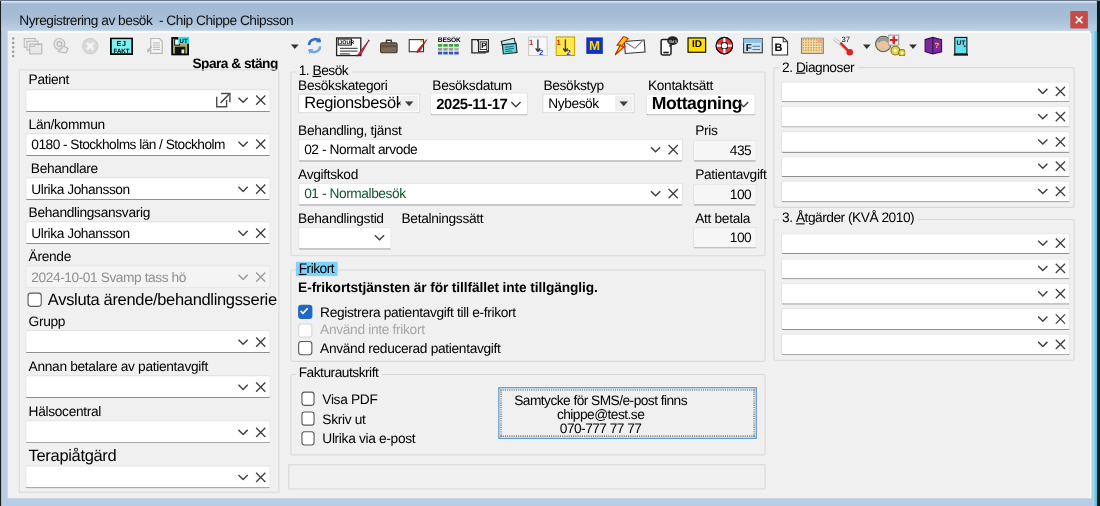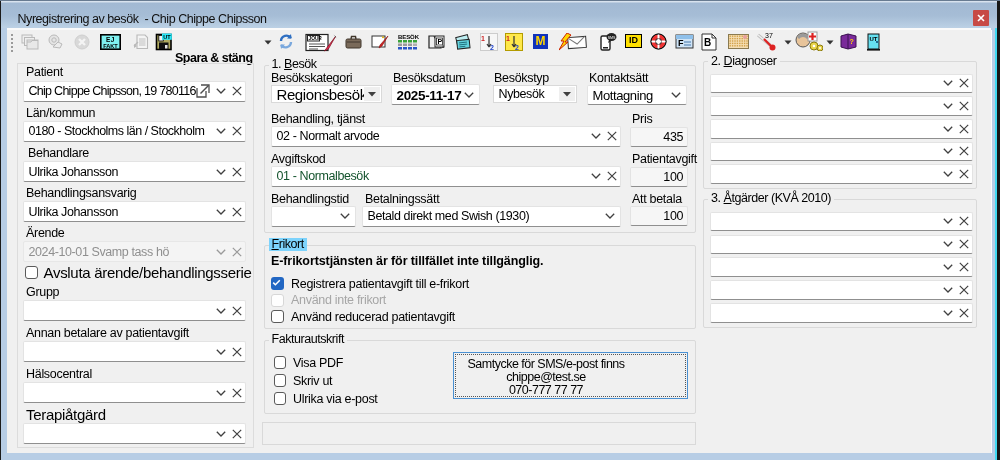--- a/index.html
+++ b/index.html
@@ -236,21 +236,20 @@
     </svg>
 <svg style="position:absolute;left:866px;top:33px;" width="15" height="18" viewBox="0 0 15 18">
       <rect x="2" y="1" width="11" height="15" fill="#66e0f0" stroke="#111"></rect>
       <rect x="1" y="16" width="13" height="1.6" fill="#111"></rect>
       <text x="3.5" y="8" font-size="6" font-weight="bold" fill="#000">UT</text>
       <circle cx="11" cy="9" r="0.9" fill="#036"></circle>
     </svg>
 <div style="position:absolute;left:16.5px;top:63px;width:237px;height:385px;box-sizing:border-box;border:1px solid #dcdcdc;"></div>
 <div style="position:absolute;left:26px;top:65.3px;font-size:12.5px;letter-spacing:-0.3px;font-weight:normal;color:#000;white-space:nowrap;line-height:14px;">Patient</div>
 <div style="position:absolute;left:23px;top:80.5px;width:223px;height:21px;box-sizing:border-box;background:#fff;border:1px solid #e3e3e3;border-bottom:1.5px solid #8f8f8f;border-radius:2px;">
-<div style="position:absolute;left:4.5px;top:50%;transform:translateY(-50%);font-size:12.5px;letter-spacing:-0.72px;font-weight:normal;color:#000;white-space:nowrap;">Chip Chippe Chipsson, 19 780116</div>
 <div style="position:absolute;right:3px;top:50%;transform:translateY(-50%);line-height:0;"><svg width="10" height="10" viewBox="0 0 10 10">
           <path d="M0.8 0.8 L9.2 9.2 M9.2 0.8 L0.8 9.2" stroke="#404040" stroke-width="1.2" fill="none"></path>
         </svg></div>
 <div style="position:absolute;right:19px;top:50%;transform:translateY(-50%);line-height:0;"><svg width="10" height="6" viewBox="0 0 10 6">
           <path d="M0.8 0.8 L5 5 L9.2 0.8" stroke="#404040" stroke-width="1.3" fill="none"></path>
         </svg></div>
 <div style="position:absolute;right:34px;top:50%;transform:translateY(-50%);line-height:0;"><svg width="16" height="16" viewBox="0 0 16 16">
           <path d="M2 5 L2 14 L11 14 L11 8" stroke="#4d4d4d" stroke-width="1.3" fill="none"></path>
           <path d="M6 2 L14 2 L14 10" stroke="#4d4d4d" stroke-width="1.3" fill="none"></path>
           <path d="M13.5 2.5 L5.5 10.5" stroke="#4d4d4d" stroke-width="1.4" fill="none"></path>
@@ -356,21 +355,21 @@
 </div>
 <div style="position:absolute;left:493px;top:85.4px;width:84px;height:18px;box-sizing:border-box;background:#fff;border:1px solid #d9d9d9;">
 <div style="position:absolute;left:4.5px;top:50%;transform:translateY(-50%);font-size:12.5px;letter-spacing:-0.4px;font-weight:normal;color:#000;white-space:nowrap;">Nybesök</div>
 <div style="position:absolute;right:1px;top:1px;bottom:1px;width:16px;background:#efefef;display:flex;align-items:center;justify-content:center;">
         <svg width="8" height="4.5" viewBox="0 0 8 4.5">
           <path d="M0 0 L8 0 L4 4.5 Z" fill="#404040"></path>
         </svg>
       </div>
 </div>
 <div style="position:absolute;left:587px;top:84.5px;width:100px;height:20px;box-sizing:border-box;background:#fff;border:1px solid #e3e3e3;border-bottom:1.5px solid #8f8f8f;border-radius:2px;">
-<div style="position:absolute;left:4.5px;top:50%;transform:translateY(-50%);font-size:13px;letter-spacing:-0.4px;font-weight:normal;color:#000;white-space:nowrap;">Mottagning</div>
+<div style="position:absolute;left:4.5px;top:50%;transform:translateY(-50%);font-size:16px;letter-spacing:-0.4px;font-weight:bold;color:#000;white-space:nowrap;">Mottagning</div>
 <div style="position:absolute;right:5px;top:50%;transform:translateY(-50%);line-height:0;"><svg width="10" height="6" viewBox="0 0 10 6">
           <path d="M0.8 0.8 L5 5 L9.2 0.8" stroke="#404040" stroke-width="1.3" fill="none"></path>
         </svg></div>
 </div>
 <div style="position:absolute;left:271px;top:111.8px;font-size:12.5px;letter-spacing:-0.3px;font-weight:normal;color:#000;white-space:nowrap;line-height:14px;">Behandling, tjänst</div>
 <div style="position:absolute;left:632px;top:111.8px;font-size:12.5px;letter-spacing:-0.3px;font-weight:normal;color:#000;white-space:nowrap;line-height:14px;">Pris</div>
 <div style="position:absolute;left:271px;top:126px;width:350px;height:20.5px;box-sizing:border-box;background:#fff;border:1px solid #e3e3e3;border-bottom:1.5px solid #8f8f8f;border-radius:2px;">
 <div style="position:absolute;left:4.5px;top:50%;transform:translateY(-50%);font-size:12.5px;letter-spacing:-0.4px;font-weight:normal;color:#000;white-space:nowrap;">02 - Normalt arvode</div>
 <div style="position:absolute;right:3px;top:50%;transform:translateY(-50%);line-height:0;"><svg width="10" height="10" viewBox="0 0 10 10">
           <path d="M0.8 0.8 L9.2 9.2 M9.2 0.8 L0.8 9.2" stroke="#404040" stroke-width="1.2" fill="none"></path>
@@ -393,26 +392,20 @@
           <path d="M0.8 0.8 L5 5 L9.2 0.8" stroke="#404040" stroke-width="1.3" fill="none"></path>
         </svg></div>
 </div>
 <div style="position:absolute;left:629.5px;top:166.5px;width:58px;height:20px;box-sizing:border-box;background:#f6f6f6;border:1px solid #e3e3e3;border-bottom:1.5px solid #8f8f8f;border-radius:2px;">
 <div style="position:absolute;right:3.5px;top:50%;transform:translateY(-50%);font-size:12.5px;letter-spacing:-0.4px;font-weight:normal;color:#000;white-space:nowrap;">100</div>
 </div>
 <div style="position:absolute;left:271px;top:192.3px;font-size:12.5px;letter-spacing:-0.3px;font-weight:normal;color:#000;white-space:nowrap;line-height:14px;">Behandlingstid</div>
 <div style="position:absolute;left:365px;top:192.3px;font-size:12.5px;letter-spacing:-0.3px;font-weight:normal;color:#000;white-space:nowrap;line-height:14px;">Betalningssätt</div>
 <div style="position:absolute;left:632px;top:192.3px;font-size:12.5px;letter-spacing:-0.3px;font-weight:normal;color:#000;white-space:nowrap;line-height:14px;">Att betala</div>
 <div style="position:absolute;left:271px;top:206px;width:85px;height:20.5px;box-sizing:border-box;background:#fff;border:1px solid #e3e3e3;border-bottom:1.5px solid #8f8f8f;border-radius:2px;">
-<div style="position:absolute;right:5px;top:50%;transform:translateY(-50%);line-height:0;"><svg width="10" height="6" viewBox="0 0 10 6">
-          <path d="M0.8 0.8 L5 5 L9.2 0.8" stroke="#404040" stroke-width="1.3" fill="none"></path>
-        </svg></div>
-</div>
-<div style="position:absolute;left:362px;top:206px;width:259.2px;height:20.5px;box-sizing:border-box;background:#fff;border:1px solid #e3e3e3;border-bottom:1.5px solid #8f8f8f;border-radius:2px;">
-<div style="position:absolute;left:4.5px;top:50%;transform:translateY(-50%);font-size:12.5px;letter-spacing:-0.4px;font-weight:normal;color:#000;white-space:nowrap;">Betald direkt med Swish (1930)</div>
 <div style="position:absolute;right:5px;top:50%;transform:translateY(-50%);line-height:0;"><svg width="10" height="6" viewBox="0 0 10 6">
           <path d="M0.8 0.8 L5 5 L9.2 0.8" stroke="#404040" stroke-width="1.3" fill="none"></path>
         </svg></div>
 </div>
 <div style="position:absolute;left:629.5px;top:206.3px;width:58px;height:20px;box-sizing:border-box;background:#f6f6f6;border:1px solid #e3e3e3;border-bottom:1.5px solid #8f8f8f;border-radius:2px;">
 <div style="position:absolute;right:3.5px;top:50%;transform:translateY(-50%);font-size:12.5px;letter-spacing:-0.4px;font-weight:normal;color:#000;white-space:nowrap;">100</div>
 </div>
 <div style="position:absolute;left:263.5px;top:244.5px;width:432.5px;height:84px;box-sizing:border-box;border:1px solid #d9d9d9;border-radius:2px;"></div>
 <div style="position:absolute;left:268.5px;top:238.0px;background:#7dd3fc;padding:0 3px;font-size:12.5px;letter-spacing:-0.45px;white-space:nowrap;line-height:13px;"><u>F</u>rikort</div>
 <div style="position:absolute;left:271px;top:254.1px;font-size:12.5px;letter-spacing:-0.1px;font-weight:bold;color:#000;white-space:nowrap;line-height:14px;">E-frikortstjänsten är för tillfället inte tillgänglig.</div>

